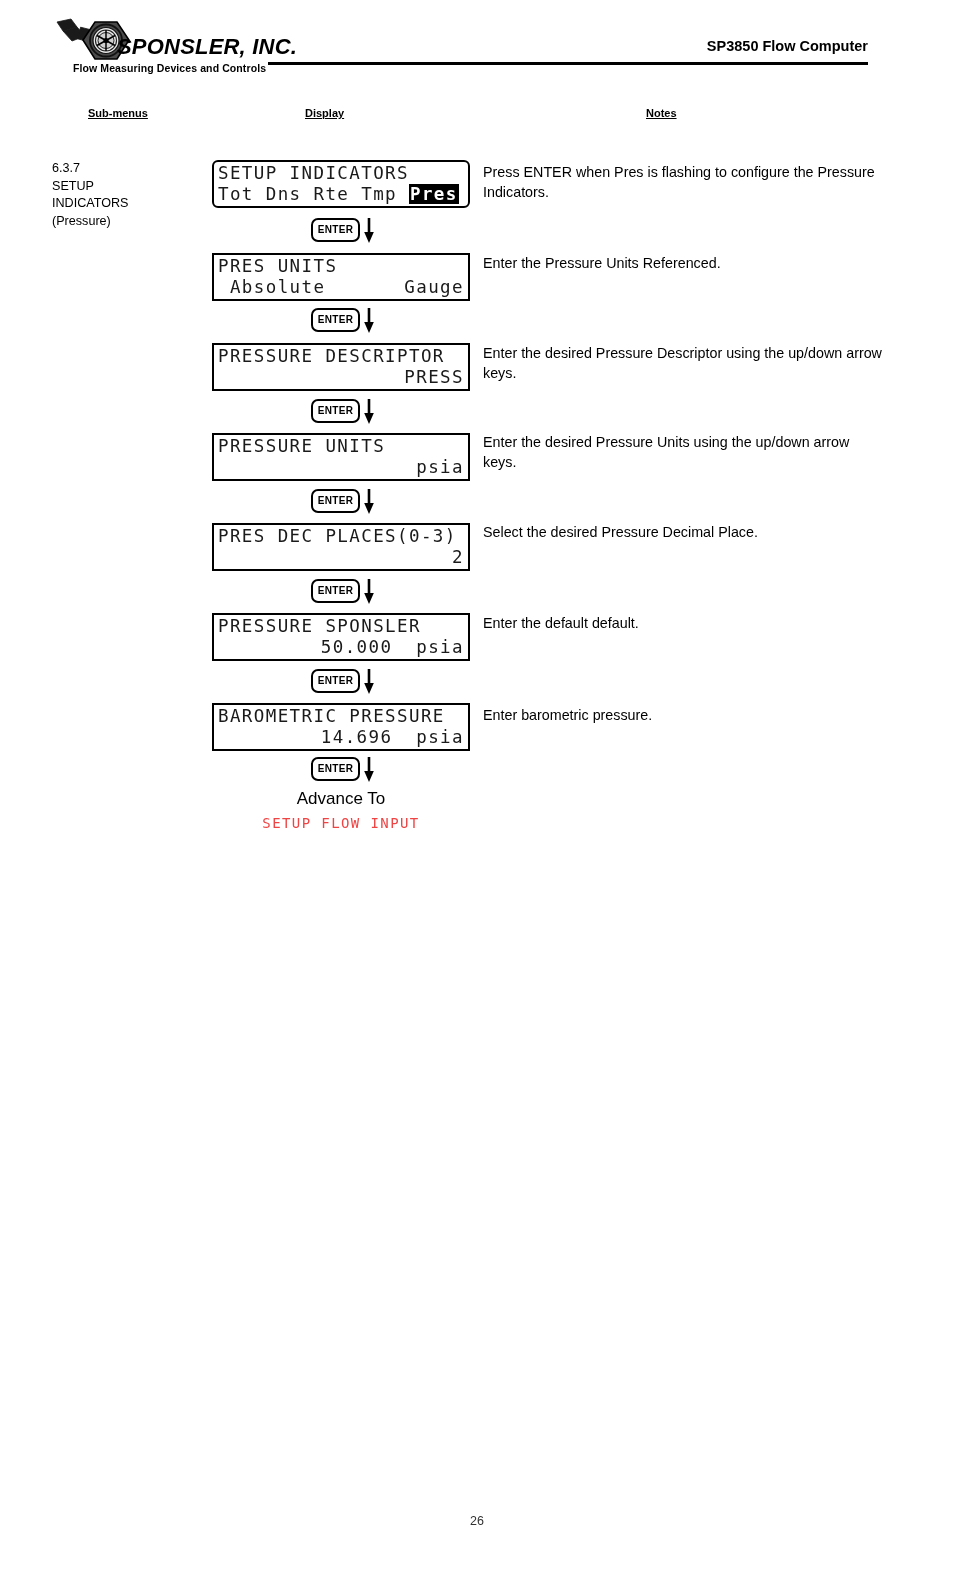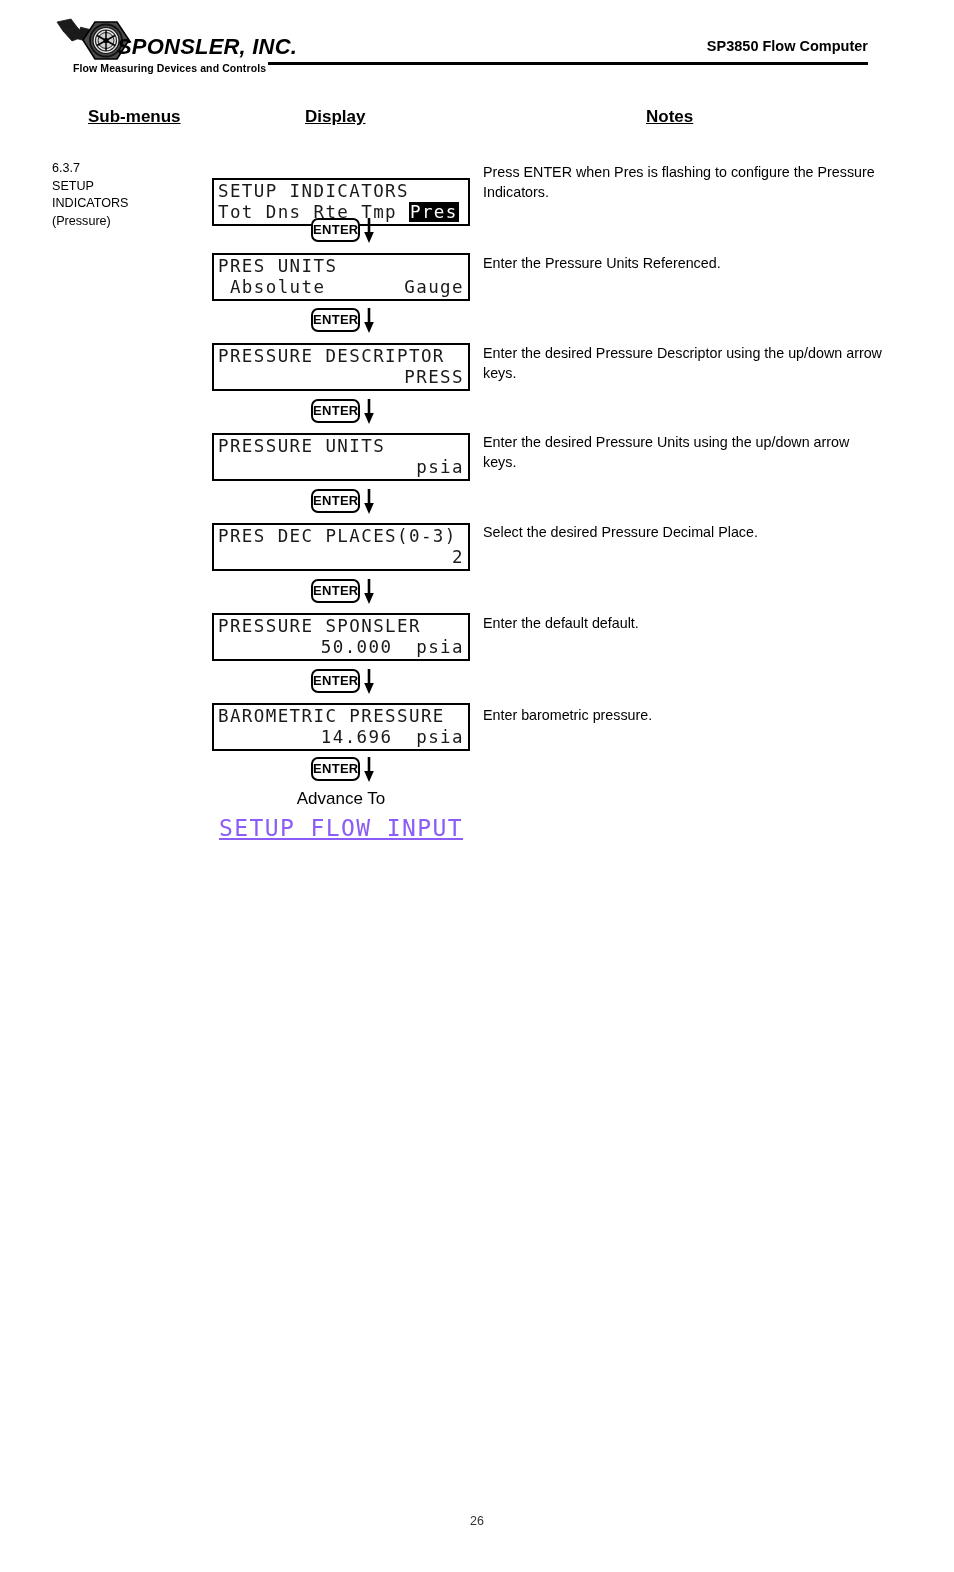--- a/index.html
+++ b/index.html
@@ -73,21 +73,21 @@
     left: 268px;
     top: 62px;
     width: 600px;
     height: 3px;
     background: #000;
   }
 
   
   .col-head {
     position: absolute;
-    font-size: 17px;
+    font-size: 11px;
     font-weight: bold;
     text-decoration: underline;
     white-space: nowrap;
   }
   #col-submenus { left: 88px;  top: 107px; }
   #col-display  { left: 305px; top: 107px; }
   #col-notes    { left: 646px; top: 107px; }
 
   
   .submenu-block {
@@ -124,23 +124,24 @@
     line-height: 22px;
     white-space: pre;
   }
   .lcd .line1 { top: 0px; }
   .lcd .line2 { top: 21px; }
   .lcd .rt { text-align: right; }
   .lcd .inv {
     background: #000;
     color: #fff;
     padding: 0 1px;
-  }
-
-  #lcd-1 { top: 178px; }
+    font-weight: bold;
+  }
+
+  #lcd-1 { top: 160px; border-radius: 6px; }
   #lcd-2 { top: 253px; }
   #lcd-3 { top: 343px; }
   #lcd-4 { top: 433px; }
   #lcd-5 { top: 523px; }
   #lcd-6 { top: 613px; }
   #lcd-7 { top: 703px; padding-left: 12px; }
 
   
   .enter-group {
     position: absolute;
@@ -150,21 +151,21 @@
   }
   .enter-btn {
     position: absolute;
     left: 0; top: 0;
     width: 49px;
     height: 24px;
     border: 2px solid #000;
     border-radius: 7px;
     box-sizing: border-box;
     background: #fff;
-    font-size: 13px;
+    font-size: 10px;
     font-weight: bold;
     letter-spacing: 0.3px;
     text-align: center;
     line-height: 20px;
   }
   .enter-arrow {
     position: absolute;
     left: 52px;
     top: 0px;
     width: 12px;
@@ -209,25 +210,24 @@
     text-align: center;
     font-size: 17px;
   }
   .advance-target {
     position: absolute;
     left: 212px;
     top: 815px;
     width: 258px;
     text-align: center;
     font-family: "DejaVu Sans Mono", monospace;
-    font-size: 23px;
+    font-size: 14px;
     letter-spacing: 1.4px;
-    color: #8b5cf6;
+    color: #ef4444;
     white-space: pre;
-    text-decoration: underline;
   }
 
   
   .page-number {
     position: absolute;
     left: 0;
     top: 1514px;
     width: 954px;
     text-align: center;
     font-size: 12.5px;

